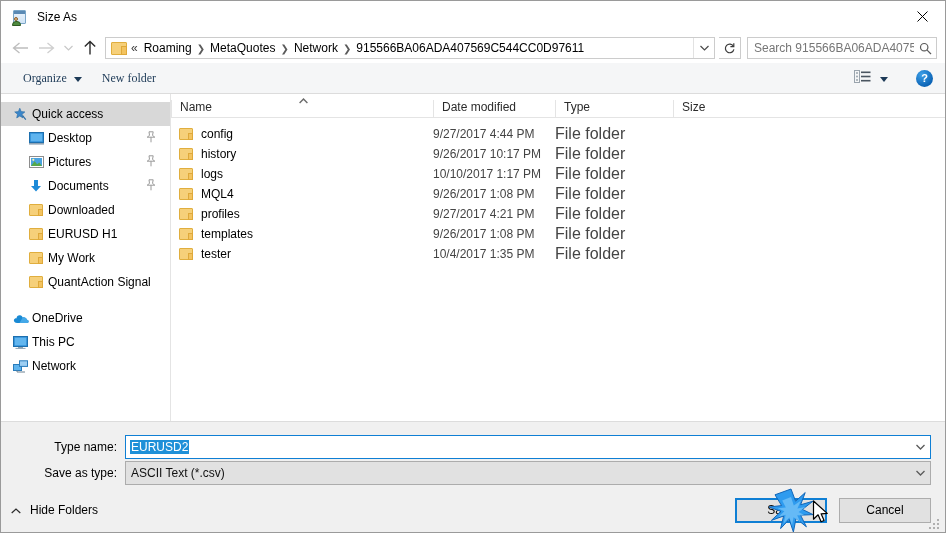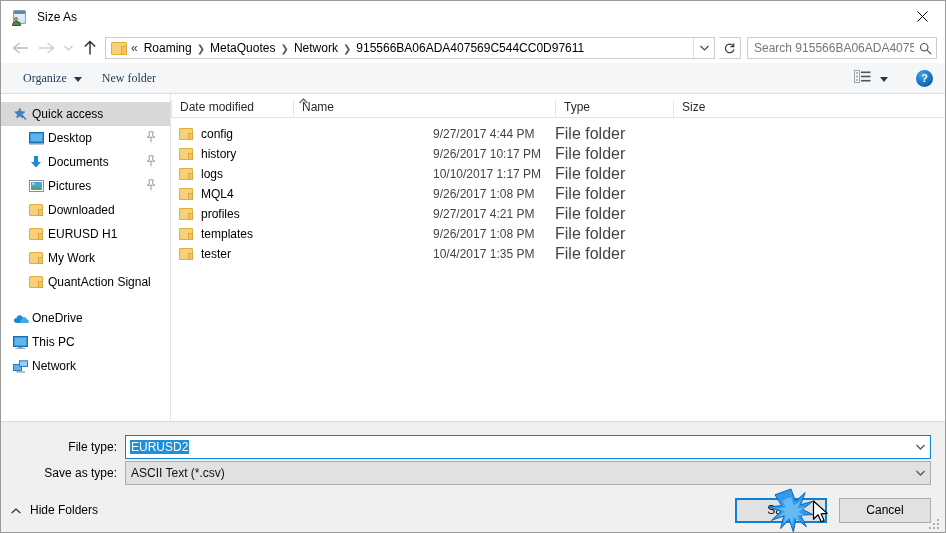--- a/index.html
+++ b/index.html
@@ -374,51 +374,51 @@
         <span class="nav-label">Desktop</span>
         <span class="pin">
           <svg width="10" height="12" viewBox="0 0 10 12">
               <path d="M3 0.8 L7.2 0.8 L6.5 4.4 L8.8 6.2 L1.2 6.2 L3.5 4.4 Z M5 6.2 L5 11.3" stroke="#9a9a9a" stroke-width="1" fill="none"></path>
             </svg>
         </span>
       </div>
 
       <div class="nav-item indent">
         <span class="nav-ico">
-          <svg width="14" height="14" viewBox="0 0 14 14">
-              <path d="M5 1 L9 1 L9 7 L12 7 L7 12.6 L2 7 L5 7 Z" fill="#1e8bd8"></path>
-            </svg>
-        </span>
-        <span class="nav-label">Documents</span>
-        <span class="pin">
-          <svg width="10" height="12" viewBox="0 0 10 12">
-              <path d="M3 0.8 L7.2 0.8 L6.5 4.4 L8.8 6.2 L1.2 6.2 L3.5 4.4 Z M5 6.2 L5 11.3" stroke="#9a9a9a" stroke-width="1" fill="none"></path>
-            </svg>
-        </span>
-      </div>
-
-      <div class="nav-item indent">
-        <span class="nav-ico">
           <svg width="15" height="12" viewBox="0 0 15 12">
             <rect x="0.5" y="0.5" width="14" height="11" fill="#ffffff" stroke="#8d8d8d"></rect>
             <rect x="2" y="2" width="11" height="8" fill="#4aa3e0"></rect>
             <path d="M2 10 L5.6 5.2 L8.2 8.3 L10.2 6.4 L13 10 Z" fill="#56a94a"></path>
             <circle cx="4.3" cy="3.8" r="1.1" fill="#fdf3a8"></circle>
           </svg>
         </span>
         <span class="nav-label">Pictures</span>
         <span class="pin">
           <svg width="10" height="12" viewBox="0 0 10 12">
               <path d="M3 0.8 L7.2 0.8 L6.5 4.4 L8.8 6.2 L1.2 6.2 L3.5 4.4 Z M5 6.2 L5 11.3" stroke="#9a9a9a" stroke-width="1" fill="none"></path>
             </svg>
         </span>
       </div>
 
       <div class="nav-item indent">
         <span class="nav-ico">
+          <svg width="14" height="14" viewBox="0 0 14 14">
+              <path d="M5 1 L9 1 L9 7 L12 7 L7 12.6 L2 7 L5 7 Z" fill="#1e8bd8"></path>
+            </svg>
+        </span>
+        <span class="nav-label">Documents</span>
+        <span class="pin">
+          <svg width="10" height="12" viewBox="0 0 10 12">
+              <path d="M3 0.8 L7.2 0.8 L6.5 4.4 L8.8 6.2 L1.2 6.2 L3.5 4.4 Z M5 6.2 L5 11.3" stroke="#9a9a9a" stroke-width="1" fill="none"></path>
+            </svg>
+        </span>
+      </div>
+
+      <div class="nav-item indent">
+        <span class="nav-ico">
           <span class="fold" style="width:14px;height:12px;">
               <span class="back"></span>
               <span class="tab"></span>
             </span>
         </span>
         <span class="nav-label">Downloaded</span>
       </div>
 
       <div class="nav-item indent">
         <span class="nav-ico">
@@ -486,22 +486,22 @@
       </div>
     </div>
 
     <div class="listpane">
       <div class="colhead">
         <div class="sortmark">
           <svg width="9" height="6" viewBox="0 0 9 6">
               <path d="M0.6 5 L4.5 1 L8.4 5" stroke="#6b6b6b" stroke-width="1.4" fill="none"></path>
             </svg>
         </div>
+        <div class="col col-name">Name</div>
         <div class="col col-date">Date modified</div>
-        <div class="col col-name">Name</div>
         <div class="col col-type">Type</div>
         <div class="col col-size">Size</div>
       </div>
 
       <div class="rows">
         <div class="row">
           <div class="cell-name">
             <span class="fold" style="width:14px;height:12px;">
                 <span class="back"></span>
                 <span class="tab"></span>
@@ -583,21 +583,21 @@
           <div class="cell-date">10/4/2017 1:35 PM</div>
           <div class="cell-type">File folder</div>
           <div class="cell-size"></div>
         </div>
       </div>
     </div>
   </div>
 
   <div class="formzone">
     <div class="frow">
-      <div class="flabel">File type:</div>
+      <div class="flabel">Type name:</div>
       <div class="fieldwrap fname-field">
         <div class="fval"><span class="sel">EURUSD2</span></div>
         <div class="fdrop">
           <svg width="9" height="6" viewBox="0 0 9 6">
               <path d="M0.5 1 L4.5 5 L8.5 1" stroke="#5a5a5a" stroke-width="1.3" fill="none"></path>
             </svg>
         </div>
       </div>
     </div>
     <div class="frow">

